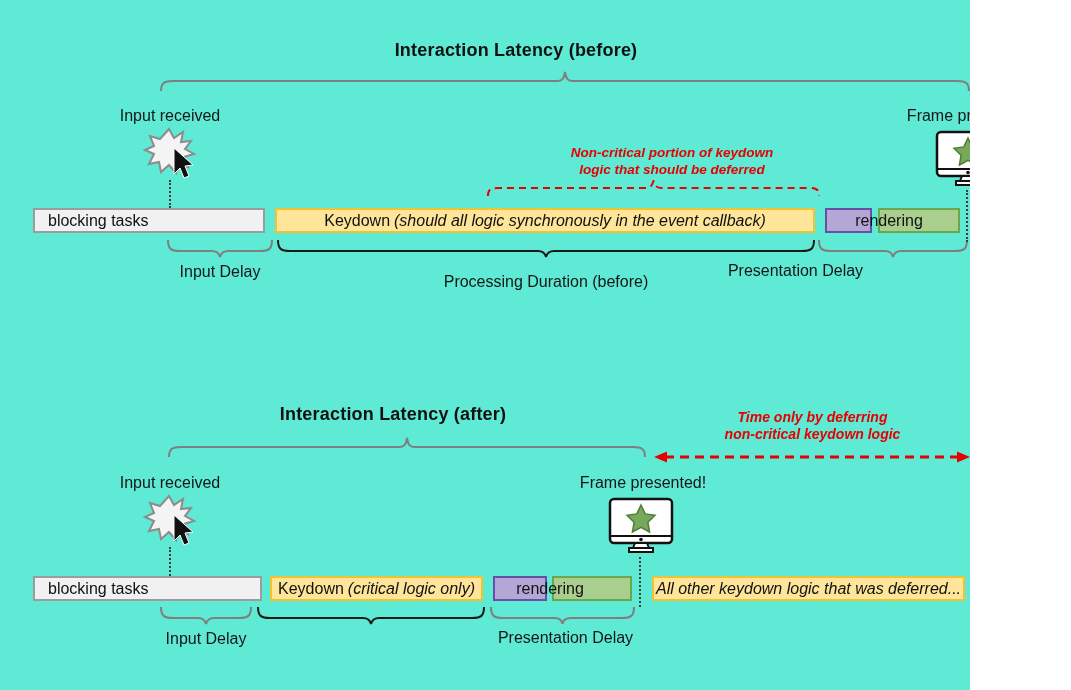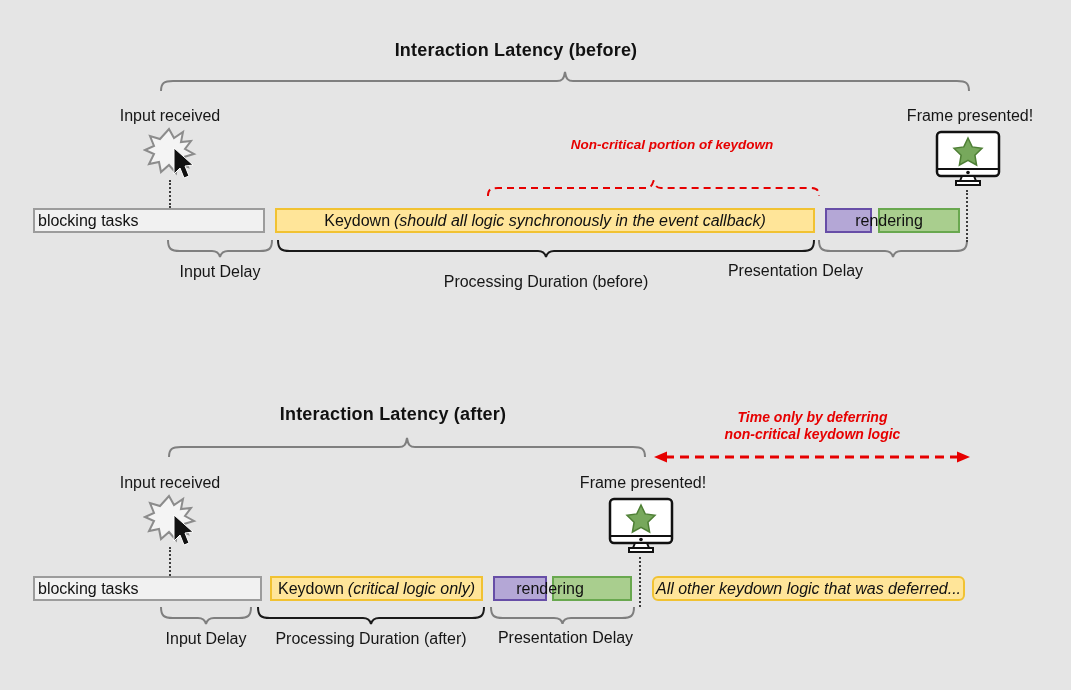--- a/index.html
+++ b/index.html
@@ -1,27 +1,27 @@
 <!DOCTYPE html>
 <html><head>
 <meta charset="utf-8">
 <style>
   html,body{margin:0;padding:0;background:#fff;}
   body{font-family:"Liberation Sans", sans-serif;color:#111;}
-  #canvas{position:relative;width:1071px;height:690px;background:#e5e5e5;overflow:hidden;}
+  #canvas{position:relative;width:970px;height:690px;background:#5eead4;overflow:hidden;}
   .abs{position:absolute;}
   .title{font-weight:bold;font-size:18px;text-align:center;color:#111;letter-spacing:.2px;}
   .lbl{font-size:16px;color:#161616;text-align:center;}
   .red-note{color:#e60000;font-weight:bold;font-style:italic;font-size:13.5px;line-height:17px;text-align:center;}
   .bar{position:absolute;height:25px;box-sizing:border-box;border:2px solid;display:flex;align-items:center;font-size:16px;white-space:nowrap;z-index:2;}
   .bar-grey{background:#f1f1f1;border-color:#9c9c9c;}
   .bar-yellow{background:#ffe599;border-color:#f1c232;justify-content:center;align-items:center;}
   .bar-purple{background:#b4a7d6;border-color:#674ea7;}
   .bar-green{background:#a9ce8e;border-color:#69a84f;}
-  .bar-pad{padding-left:3px;}
+  .bar-pad{padding-left:13px;}
   .it{font-style:italic;}
   .kd{margin-right:4px;}
   .rendering-label{position:absolute;height:25px;display:flex;align-items:center;justify-content:center;font-size:16px;z-index:3;}
   .vdots{position:absolute;width:0;border-left:2px dotted #3d3d3d;z-index:1;}
   svg{display:block;}
 </style>
 </head>
 <body>
 
 <div id="canvas">
@@ -43,22 +43,23 @@
   <svg class="abs" style="left:935px;top:130px;" width="66" height="60" viewBox="0 0 66 60">
     <rect x="2" y="2" width="62" height="44" rx="4" fill="#fff" stroke="#111" stroke-width="2.5"></rect>
     <line x1="3" y1="39" x2="63" y2="39" stroke="#111" stroke-width="2"></line>
     <circle cx="33" cy="42.5" r="1.8" fill="#111"></circle>
     <path d="M27,46 L39,46 L41,51 L25,51 Z" fill="#fff" stroke="#111" stroke-width="2" stroke-linejoin="round"></path>
     <rect x="21" y="51" width="24" height="4" fill="#fff" stroke="#111" stroke-width="2"></rect>
     <path d="M33,8 L37.2,16.9 L47,18.3 L39.9,25.2 L41.6,35 L33,30.3 L24.4,35 L26.1,25.2 L19,18.3 L28.8,16.9 Z" fill="#77a85c" stroke="#4e7f35" stroke-width="1.5"></path>
   </svg>
   <div class="vdots" style="left:966px;top:190px;height:52px;"></div>
 
-  <div class="abs red-note" style="left:492px;top:136px;width:360px;">
+  <div class="abs red-note" style="left:492px;top:144px;width:360px;">
     <div>Non-critical portion of keydown</div>
+    <div>logic that should be deferred</div>
   </div>
   <svg class="abs" style="left:487px;top:180px;" width="333" height="17" viewBox="0 0 333 17">
     <path d="M1,16 C1,10 3,8 11,8 L159,8 C163,8 165,6 166.5,1 C168,6 170,8 174,8 L322,8 C330,8 332,10 332,16" fill="none" stroke="#e60000" stroke-width="2" stroke-dasharray="7 5"></path>
   </svg>
 
   <div class="bar bar-grey bar-pad" style="left:33px;top:208px;width:232px;">
     <span>blocking tasks</span>
   </div>
   <div class="bar bar-yellow" style="left:275px;top:208px;width:540px;">
     <span class="kd">Keydown</span>
@@ -118,30 +119,29 @@
   <div class="bar bar-grey bar-pad" style="left:33px;top:576px;width:229px;">
     <span>blocking tasks</span>
   </div>
   <div class="bar bar-yellow" style="left:270px;top:576px;width:213px;">
     <span class="kd">Keydown</span>
     <span class="it">(critical logic only)</span>
   </div>
   <div class="bar bar-purple" style="left:493px;top:576px;width:54px;"></div>
   <div class="bar bar-green" style="left:552px;top:576px;width:80px;"></div>
   <div class="rendering-label" style="left:500px;top:576px;width:100px;">rendering</div>
-  <div class="bar bar-yellow" style="left:652px;top:576px;width:313px;border-radius:6px;">
+  <div class="bar bar-yellow" style="left:652px;top:576px;width:313px;">
     <span class="it">All other keydown logic that was deferred...</span>
   </div>
 
   <svg class="abs" style="left:160px;top:606px;" width="92" height="19" viewBox="0 0 92 19">
     <path d="M1,1 C1,10 4,12 13,12 L38,12 C43,12 45,14 46,18 C47,14 49,12 54,12 L79,12 C88,12 91,10 91,1" fill="none" stroke="#7f7f7f" stroke-width="2"></path>
   </svg>
   <svg class="abs" style="left:257px;top:606px;" width="228" height="19" viewBox="0 0 228 19">
     <path d="M1,1 C1,10 4,12 13,12 L106,12 C111,12 113,14 114,18 C115,14 117,12 122,12 L215,12 C224,12 227,10 227,1" fill="none" stroke="#1a1a1a" stroke-width="2"></path>
   </svg>
   <svg class="abs" style="left:490px;top:606px;" width="145" height="19" viewBox="0 0 145 19">
     <path d="M1,1 C1,10 4,12 13,12 L64,12 C70,12 72,14 72.5,18 C73,14 75,12 81,12 L132,12 C141,12 144,10 144,1" fill="none" stroke="#7f7f7f" stroke-width="2"></path>
   </svg>
   <div class="abs lbl" style="left:146px;top:630px;width:120px;">Input Delay</div>
-  <div class="abs lbl" style="left:246px;top:630px;width:250px;">Processing Duration (after)</div>
   <div class="abs lbl" style="left:488px;top:629px;width:155px;">Presentation Delay</div>
 
 </div>
 
 </body></html>

